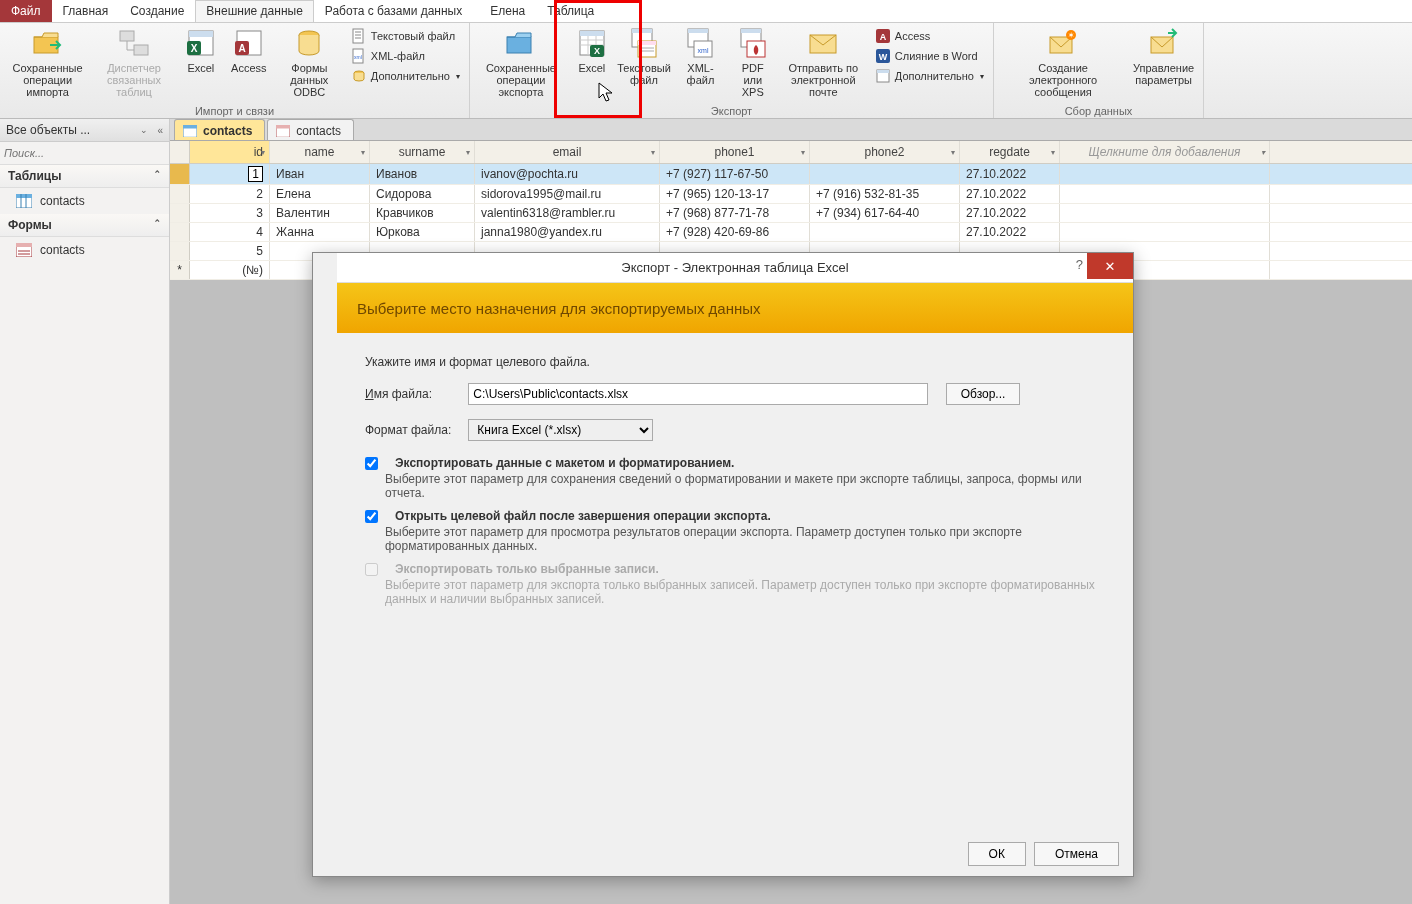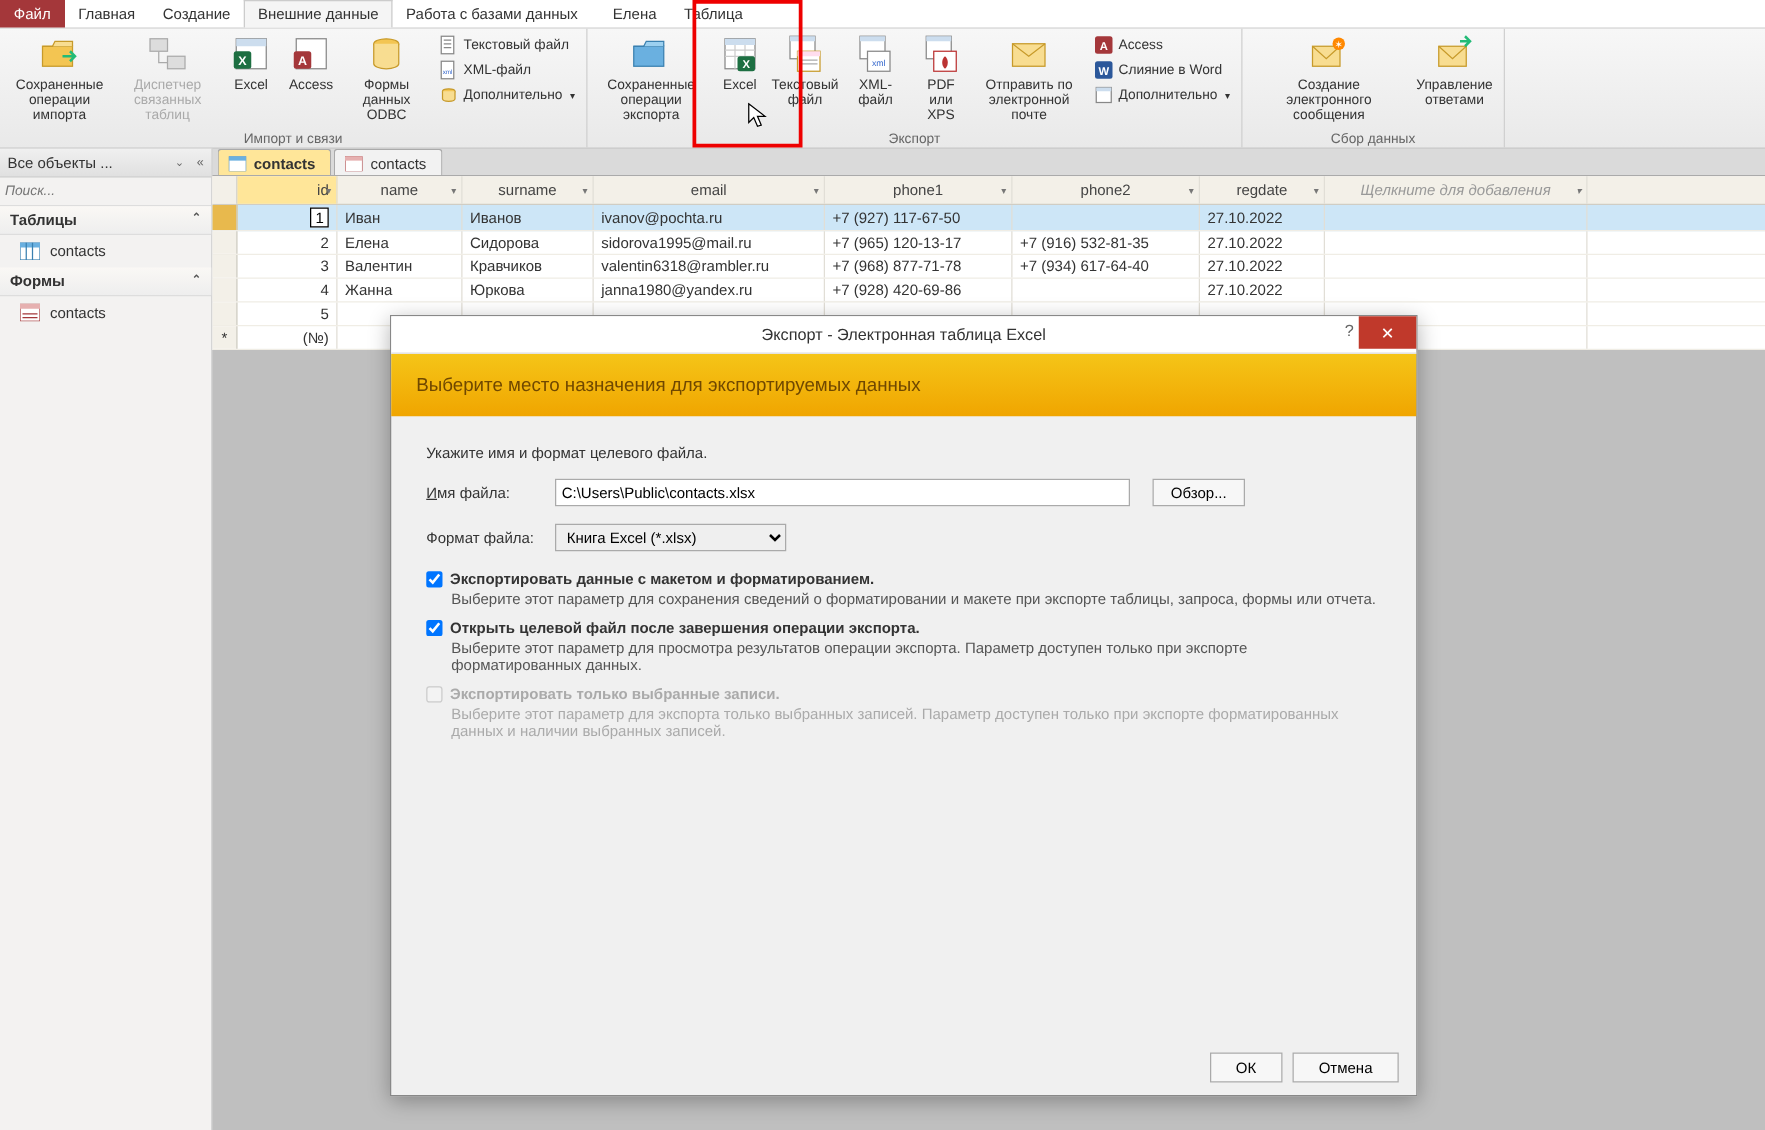--- a/index.html
+++ b/index.html
@@ -59,32 +59,32 @@
   .c-p1{width:150px;}
   .c-p2{width:150px;}
   .c-rd{width:100px;}
   .c-add{width:210px;font-style:italic;color:#999;}
   .gr-row{border-bottom:1px solid #f0ede5;}
   .gr-row.sel{background:#cde6f7;}
   .gr-row.sel .c-sel{background:#e8b94d;}
   .idcell-sel{background:#fff;border:1px solid #000;color:#000;}
   
   
-  .dialog { position:absolute; left:312px; top:252px; width:822px; height:625px; background:#f0f0f0; border:1px solid #888; box-shadow:0 4px 16px rgba(0,0,0,.3); z-index:10;}
+  .dialog { position:absolute; left:312px; top:252px; width:822px; height:625px; background:#f0f0f0; border:1px solid #888; box-shadow:0 4px 16px rgba(0,0,0,.3); z-index:10;padding-left:24px;}
   .dlg-title { display:flex; align-items:center; justify-content:center; height:30px; background:#fff; border-bottom:1px solid #ddd; position:relative; font-size:13px;}
   .dlg-close{position:absolute;right:0;top:0;width:46px;height:26px;background:#c0392b;color:#fff;display:flex;align-items:center;justify-content:center;cursor:pointer;}
   .dlg-help{position:absolute;right:50px;top:4px;color:#666;font-size:13px;cursor:pointer;}
   .dlg-banner{height:50px;background:linear-gradient(#f5c518,#f0a500);color:#704800;font-size:15px;display:flex;align-items:center;padding-left:20px;}
   .dlg-body{padding:22px 28px 10px 28px;font-size:12px;color:#333;}
   .dlg-body .sect{margin-bottom:14px;}
   .dlg-body label.fl{display:inline-block;width:100px;}
   .dlg-body input.txt{width:460px;padding:3px 4px;border:1px solid #aaa;font-size:12px;}
   .dlg-body button.browse{margin-left:14px;padding:3px 14px;border:1px solid #aaa;background:#f7f7f7;cursor:pointer;font-size:12px;}
   .dlg-body select{width:185px;padding:2px 4px;border:1px solid #aaa;font-size:12px;}
-  .chk-line{display:flex;align-items:center;gap:6px;margin:8px 0 2px 0;}
+  .chk-line{display:flex;align-items:center;gap:17px;margin:8px 0 2px 0;}
   .chk-line input{margin-top:2px;}
   .chk-line .bold{font-weight:bold;}
   .chk-desc{margin-left:20px;color:#555;margin-bottom:8px;}
   .chk-line.disabled .bold,.chk-line.disabled input{color:#aaa;}
   .chk-desc.disabled{color:#aaa;}
   .dlg-footer{position:absolute;bottom:10px;right:14px;display:flex;gap:8px;}
   .dlg-footer button{padding:4px 20px;border:1px solid #aaa;background:#f7f7f7;cursor:pointer;font-size:12px;}
   
   .below-grid{flex:1;background:#bfbfbf;}
 </style>
@@ -280,21 +280,21 @@
         <span style="white-space:pre-line">Создание электронного
 сообщения</span>
       </div>
       <div class="rbtn-big">
         <span class="ic"><svg viewBox="0 0 32 32">
               <rect x="3" y="10" width="22" height="16" fill="#f8dd91" stroke="#c79a2a"></rect>
               <path d="M3 10 L14 20 L25 10" fill="none" stroke="#c79a2a"></path>
               <path d="M20 6 L28 6 M24 2 L28 6 L24 10" stroke="#2b7" stroke-width="2" fill="none"></path>
             </svg></span>
         <span style="white-space:pre-line">Управление
-ответами</span>
+параметры</span>
       </div>
     </div>
     <div class="group-label">Сбор данных</div>
   </div>
 </div>
 
 <div class="highlight-box"></div>
 <div class="cursor"><svg width="18" height="22" viewBox="0 0 18 22">
       <path d="M1 1 L1 16 L5 12 L8 19 L11 18 L8 11 L14 11 Z" fill="#fff" stroke="#000"></path>
     </svg></div>

